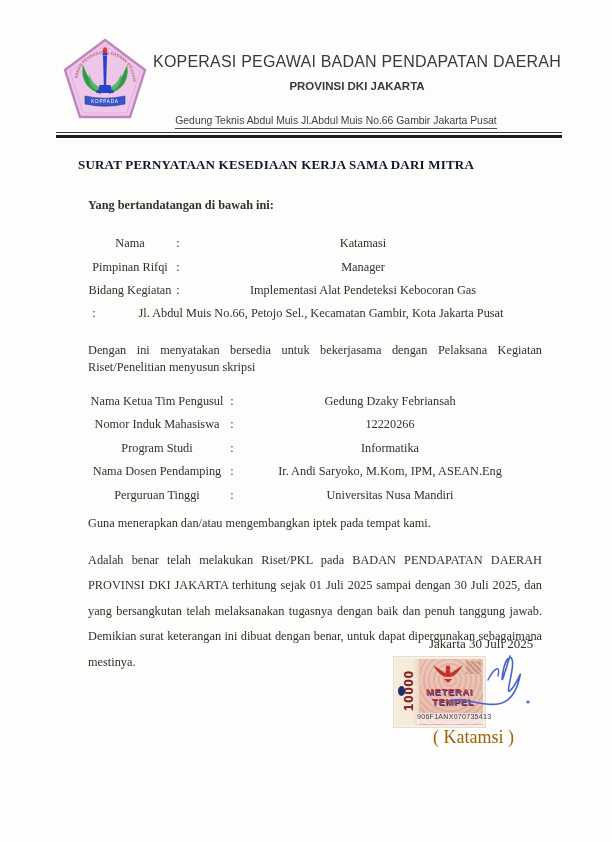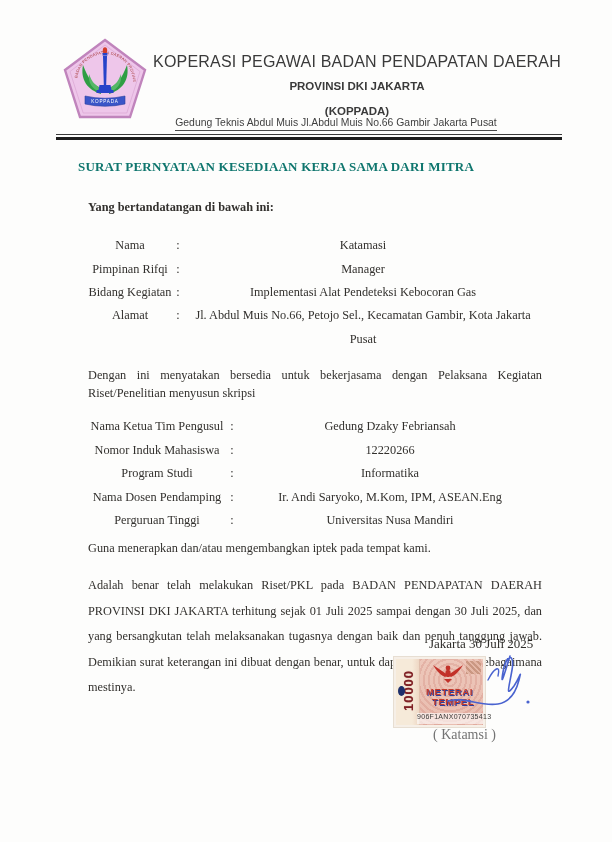--- a/index.html
+++ b/index.html
@@ -17,37 +17,37 @@
   .head-text .org2{font-size:11.5px; font-weight:bold; line-height:25px;}
   .head-text .org3{font-size:11.5px; font-weight:bold; line-height:25px;}
   .address-line{text-align:center; margin-top:-12px; padding-left:60px;}
   .address-line span{
     display:inline-block; font-family:"Liberation Sans", sans-serif;
     font-size:10.4px; color:#3f3f3f; border-bottom:1.4px solid #4a4a4a; padding-bottom:2px;}
   .rule-thin{margin:3px 50px 0 56px; border-top:1.3px solid #3a3a3a;}
   .rule-thick{margin:1.5px 50px 0 56px; height:3.6px; background:#1d1d1d;}
   
   .doc-title{margin-top:19px; padding-right:60px; text-align:center;
-    font-size:13px; font-weight:bold; letter-spacing:.2px; color:#0f766e;}
+    font-size:13px; font-weight:bold; letter-spacing:.2px; color:#0f172a;}
   .body-col{margin-left:88px; width:454px; font-size:12.3px; color:#32302d;}
   .intro{margin-top:25px;font-weight:bold;}
   .fields{margin-top:19px;text-align:center;}
   .fields .row{display:flex; line-height:23.4px;}
   .fields.f1 .lbl{width:84px; flex:0 0 auto;}
   .fields.f2 .lbl{width:138px; flex:0 0 auto;}
   .fields .col{width:12px; flex:0 0 auto;}
   .fields .val{flex:1 1 auto;}
   .para-just{ text-align:justify; }
   .st1{margin-top:16px; line-height:17.6px;}
   .f2{margin-top:13px;}
   .st2{margin-top:9px;}
   .st3{margin-top:17px; line-height:25.4px;}
   
   .place-date{position:absolute; left:429px; top:636px; font-size:13px; color:#2e2c29;}
-  .sig-name{position:absolute; left:433px; top:727px; font-size:14px; color:#737373;}
+  .sig-name{position:absolute; left:433px; top:727px; font-size:18px; color:#a16207;}
   .stamp{position:absolute; left:394px; top:657px; width:87px; height:66px;
     background:
       repeating-radial-gradient(circle at 62% 32%, rgba(201,120,108,.25) 0 2px, rgba(0,0,0,0) 2px 5px),
       linear-gradient(#edc7ba, #e9bdb0);
     border:2px solid #f6efe7; box-shadow:0 0 0 1px #e7ded2;}
   .stamp .strip{position:absolute; left:0; top:0; bottom:0; width:23px;
     background:linear-gradient(90deg,#f6ead9 70%, #eed7c4); border-right:1px solid #e0c0ae;}
   .stamp .denom{position:absolute; left:-14px; top:24px; width:52px; text-align:center;
     transform:rotate(-90deg); font-family:"Liberation Sans", sans-serif;
     font-size:13px; font-weight:bold; color:#7e2025; letter-spacing:1px;
@@ -100,21 +100,20 @@
 
         <g>
           <path d="M23,60 Q43,64.5 63,60 L63,68 Q43,72.5 23,68 Z" fill="#3a55c8" stroke="#2a3f9e" stroke-width="0.6"></path>
           <text x="43" y="66.8" text-anchor="middle" font-size="4.6" fill="#ffffff" letter-spacing="0.8" font-family="Liberation Sans, sans-serif">KOPPADA</text>
         </g>
       </svg>
     </div>
     <div class="head-text">
       <div class="org1">KOPERASI PEGAWAI BADAN PENDAPATAN DAERAH</div>
       <div class="org2">PROVINSI DKI JAKARTA</div>
-      <div class="org3">(KOPPADA)</div>
     </div>
   </div>
   <div class="address-line">
     <span>Gedung Teknis Abdul Muis Jl.Abdul Muis No.66 Gambir Jakarta Pusat</span>
   </div>
   <div class="rule-thin"></div>
   <div class="rule-thick"></div>
 
   <div class="doc-title">SURAT PERNYATAAN KESEDIAAN KERJA SAMA DARI MITRA</div>
 
@@ -131,21 +130,20 @@
         <span class="lbl">Pimpinan Rifqi</span>
           <span class="col">:</span>
           <span class="val">Manager</span>
       </div>
       <div class="row">
         <span class="lbl">Bidang Kegiatan</span>
           <span class="col">:</span>
           <span class="val">Implementasi Alat Pendeteksi Kebocoran Gas</span>
       </div>
       <div class="row">
-        <span class="lbl">Alamat</span>
           <span class="col">:</span>
           <span class="val">Jl. Abdul Muis No.66, Petojo Sel., Kecamatan Gambir, Kota Jakarta Pusat</span>
       </div>
     </div>
 
     <div class="st1 para-just">Dengan ini menyatakan bersedia untuk bekerjasama dengan Pelaksana Kegiatan Riset/Penelitian menyusun skripsi</div>
 
     <div class="fields f2">
       <div class="row">
         <span class="lbl">Nama Ketua Tim Pengusul</span>

